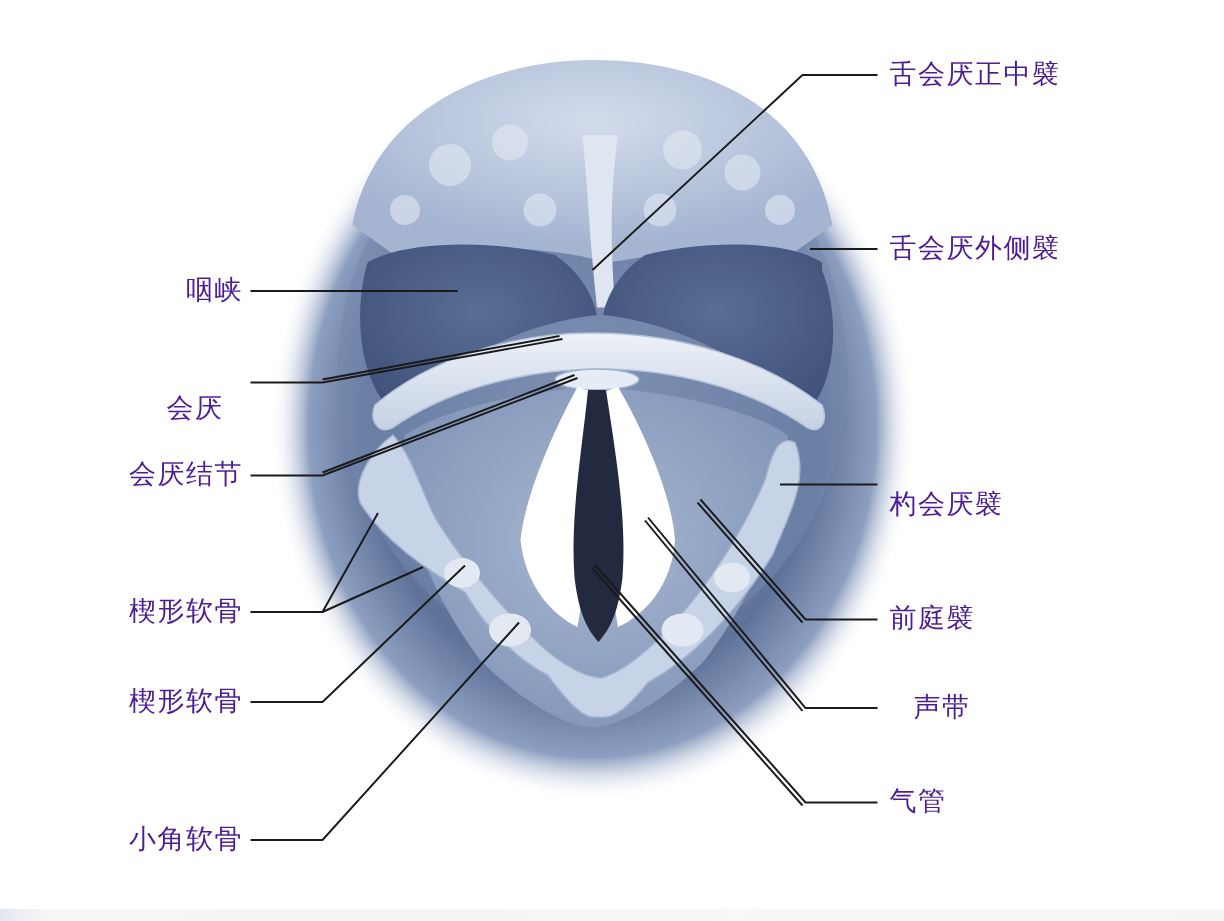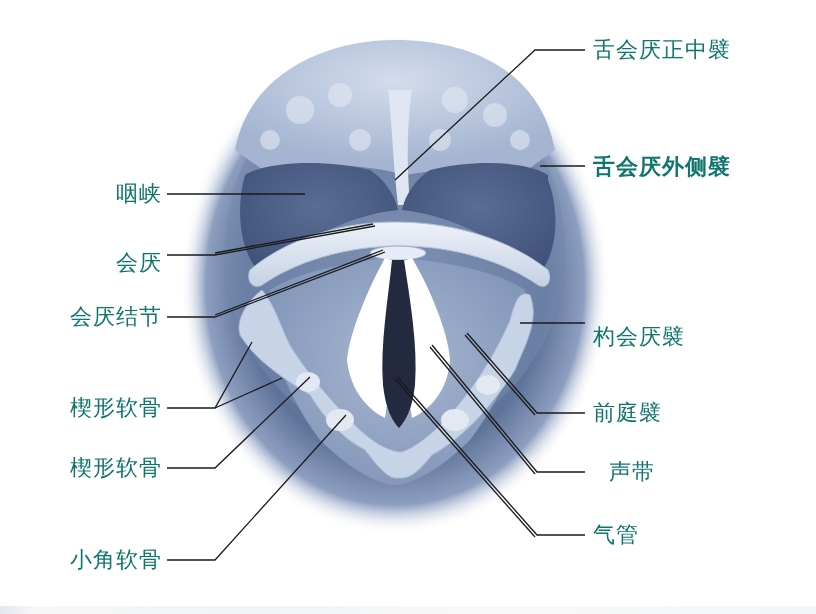--- a/index.html
+++ b/index.html
@@ -1,20 +1,20 @@
 <!DOCTYPE html>
 <html><head>
   <meta charset="utf-8">
   <style>
     html, body { margin: 0; padding: 0; background: #ffffff; }
     body { width: 816px; height: 614px; position: relative; overflow: hidden; font-family: "DejaVu Sans", sans-serif; }
     #figure { position: absolute; left: 0; top: 0; width: 816px; height: 614px; }
     .label {
-      position: absolute; font-family: "DejaVu Serif", serif; font-size: 22px;
-      color: #0f766e; line-height: 26px; white-space: nowrap; letter-spacing: 1px;
+      position: absolute; font-family: "DejaVu Serif", serif; font-size: 18px;
+      color: #4c1d95; line-height: 26px; white-space: nowrap; letter-spacing: 1px;
     }
     .label.left { text-align: right; }
     #bottom-strip { position: absolute; left: 0; top: 606px; width: 816px; height: 8px;
       background: linear-gradient(90deg, #cfd6e4 0%, #f2f2f2 4%, #e9ecef 30%, #f4f4f4 60%, #eceff2 100%); opacity: 0.6; }
   </style>
 </head>
 <body>
 
 <div id="figure">
   <svg width="816" height="614" viewBox="0 0 816 614">
@@ -110,28 +110,28 @@
       <polyline points="432,345 537,472 585,472"></polyline>
       <polyline points="430,347 535,474"></polyline>
 
       <polyline points="397,377 537,535 585,535"></polyline>
       <polyline points="395,379 535,537"></polyline>
     </g>
   </svg>
 
   
   <div class="label left" style="left:98px; top:181px; width:64px;">咽峡</div>
-  <div class="label left" style="left:98px; top:250px; width:64px;">会厌</div>
+  <div class="label left" style="left:98px; top:260px; width:64px;text-align:center;">会厌</div>
   <div class="label left" style="left:52px; top:304px; width:110px;">会厌结节</div>
   <div class="label left" style="left:52px; top:395px; width:110px;">楔形软骨</div>
   <div class="label left" style="left:52px; top:455px; width:110px;">楔形软骨</div>
   <div class="label left" style="left:52px; top:547px; width:110px;">小角软骨</div>
 
   
   <div class="label" style="left:593px; top:37px;">舌会厌正中襞</div>
-  <div class="label" style="left:593px; top:153px;font-weight:bold;">舌会厌外侧襞</div>
+  <div class="label" style="left:593px; top:153px;">舌会厌外侧襞</div>
   <div class="label" style="left:593px; top:324px;">杓会厌襞</div>
   <div class="label" style="left:593px; top:400px;">前庭襞</div>
   <div class="label" style="left:609px; top:459px;">声带</div>
   <div class="label" style="left:593px; top:522px;">气管</div>
 
   <div id="bottom-strip"></div>
 </div>
 
 </body></html>

